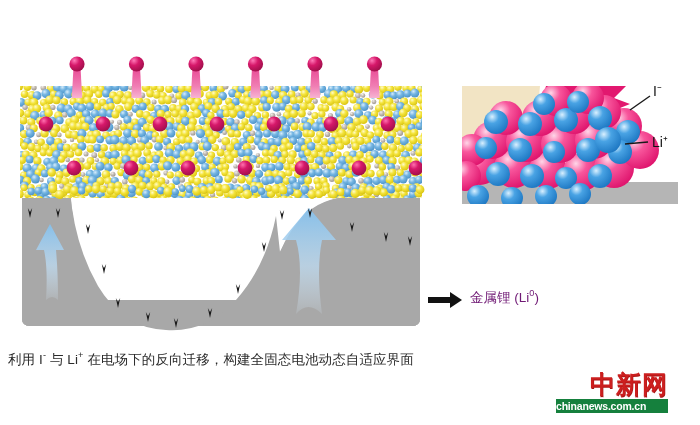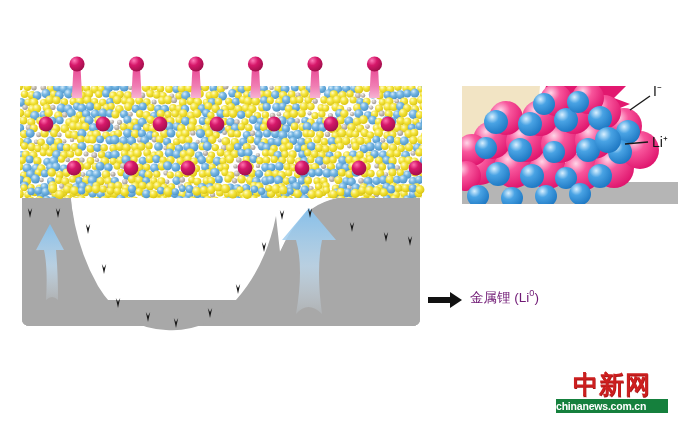--- a/index.html
+++ b/index.html
@@ -56,21 +56,21 @@
     width: 112px;
     height: 46px;
   }
   .wm-cn {
     font-family: "DejaVu Serif", "Liberation Serif", serif;
     font-size: 25px;
     font-weight: bold;
     color: #cc1f1f;
     letter-spacing: 1px;
     line-height: 26px;
-    text-align: center;
+    text-align: right;
     text-shadow: 0.5px 0.5px 0 #a81414;
   }
   .wm-bar {
     margin-top: 1px;
     background: #15803d;
     color: #ffffff;
     font-size: 10.5px;
     font-weight: bold;
     text-align: left;
     letter-spacing: -0.2px;
@@ -1334,20 +1334,23 @@
       </g>
 
       <path d="M630,110 L650,96" stroke="#1a1a1a" stroke-width="1.4" fill="none"></path>
       <path d="M625,144 L648,142" stroke="#1a1a1a" stroke-width="1.4" fill="none"></path>
       <text id="insetLiI" x="538" y="83" font-family="'Liberation Sans', sans-serif" font-size="15" fill="#ffffff">LiI</text>
       <text id="insetIodide" x="653" y="96" font-family="'Liberation Sans', sans-serif" font-size="14" fill="#111111">I⁻</text>
       <text id="insetLithium" x="652" y="147" font-family="'Liberation Sans', sans-serif" font-size="14" fill="#111111">Li⁺</text>
     </g>
   </svg>
 
+  <div class="caption">
+    <span>利用 I</span><sup>-</sup><span> 与 Li</span><sup>+</sup><span> 在电场下的反向迁移，构建全固态电池动态自适应界面</span>
+  </div>
 
   <div class="metal-label">
     <span>金属锂 (Li</span><sup>0</sup><span>)</span>
   </div>
 
   <div class="watermark">
     <div class="wm-cn">中新网</div>
     <div class="wm-bar">chinanews.com.cn</div>
   </div>
 

